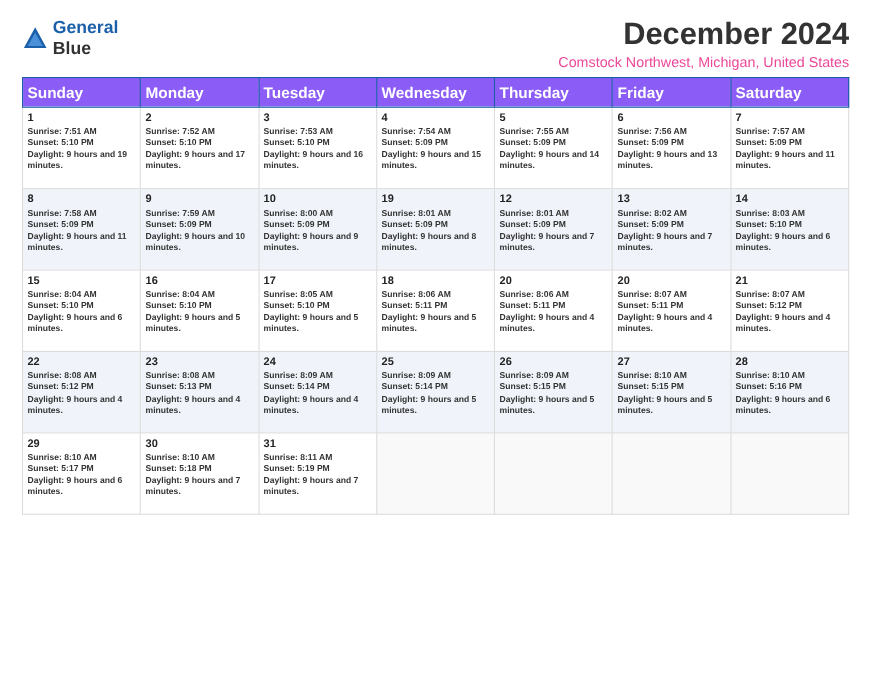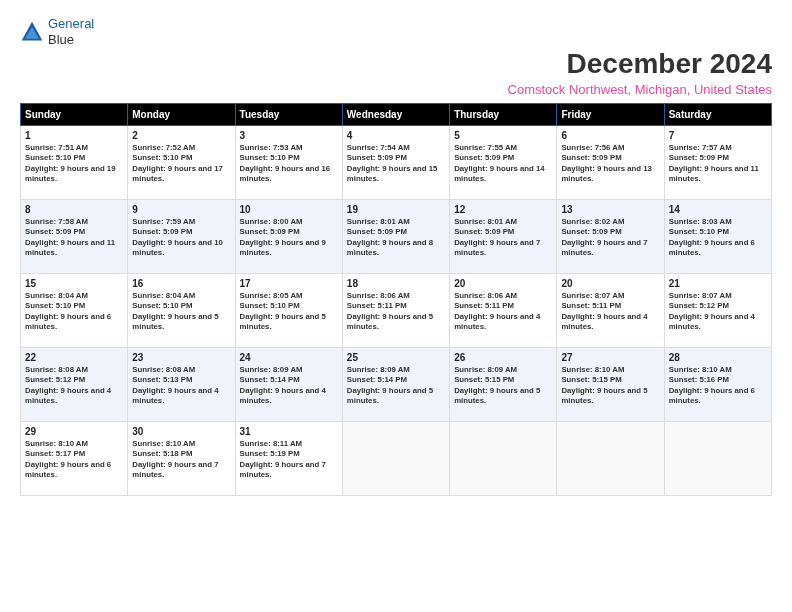--- a/index.html
+++ b/index.html
@@ -20,58 +20,57 @@
       align-items: flex-start;
       justify-content: space-between;
       margin-bottom: 6px;
     }
     .logo {
       display: flex;
       align-items: center;
       gap: 4px;
     }
     .logo-text {
-      font-size: 13px;
-      font-weight: normal;
+      font-size: 16px;
+      font-weight: bold;
       line-height: 1.2;
       color: #333;
     }
     .logo-text span {
       color: #1a5fa8;
     }
     .logo-icon {
       width: 24px;
       height: 24px;
     }
     .title-block {
       text-align: right;
     }
     .month-title {
       font-size: 28px;
       font-weight: bold;
       color: #333;
       line-height: 1.1;
-      margin-top: 33px;
     }
     .location-title {
       font-size: 13px;
       color: #ec4899;
       margin-top: 2px;
     }
     .calendar {
       width: 100%;
       border-collapse: collapse;
       font-size: 8.5px;
     }
     .calendar th {
-      background: #000000;
+      background: #8b5cf6;
       color: #fff;
       padding: 5px 4px;
       text-align: left;
-      font-size: 10px;
+      font-size: 14px;
       font-weight: bold;
       border: 1px solid #1a5fa8;
     }
     .calendar td {
       vertical-align: top;
       padding: 4px 4px 3px 4px;
       border: 1px solid #ddd;
       width: calc(100% / 7);
       height: 74px;
     }

